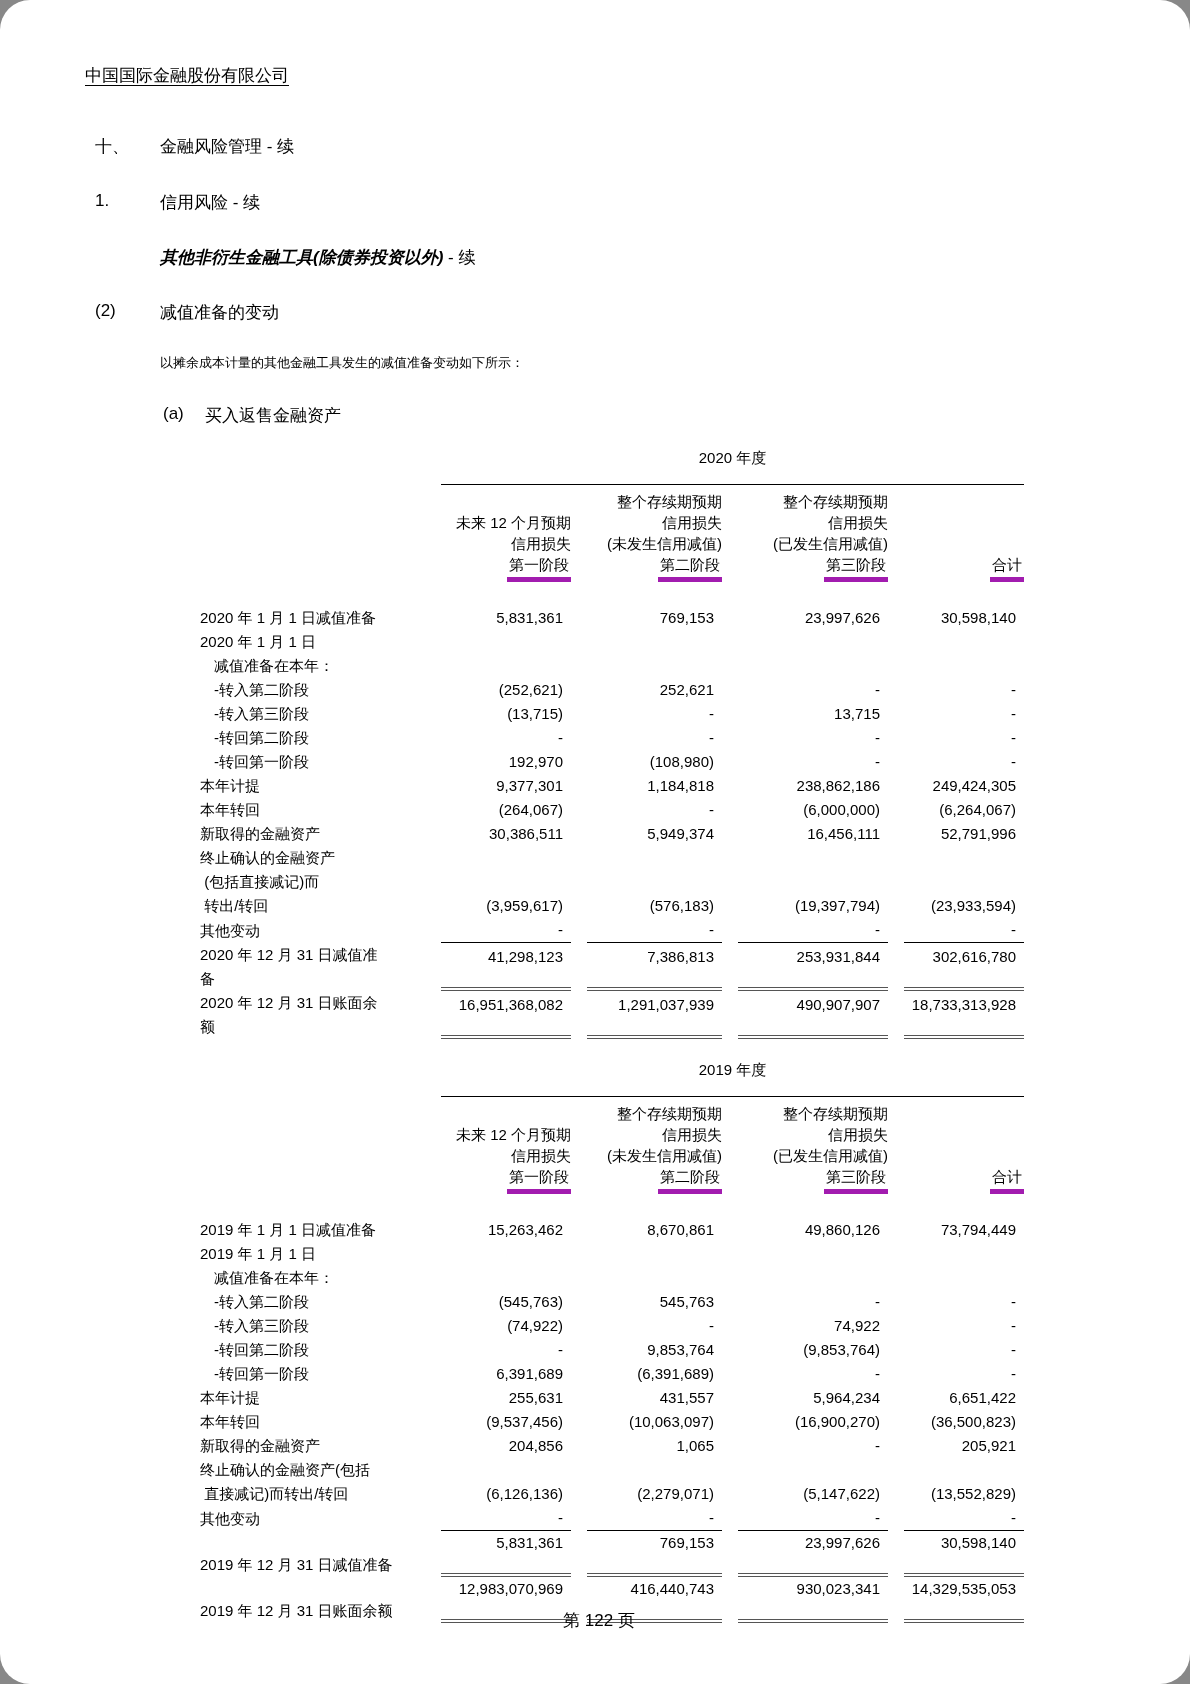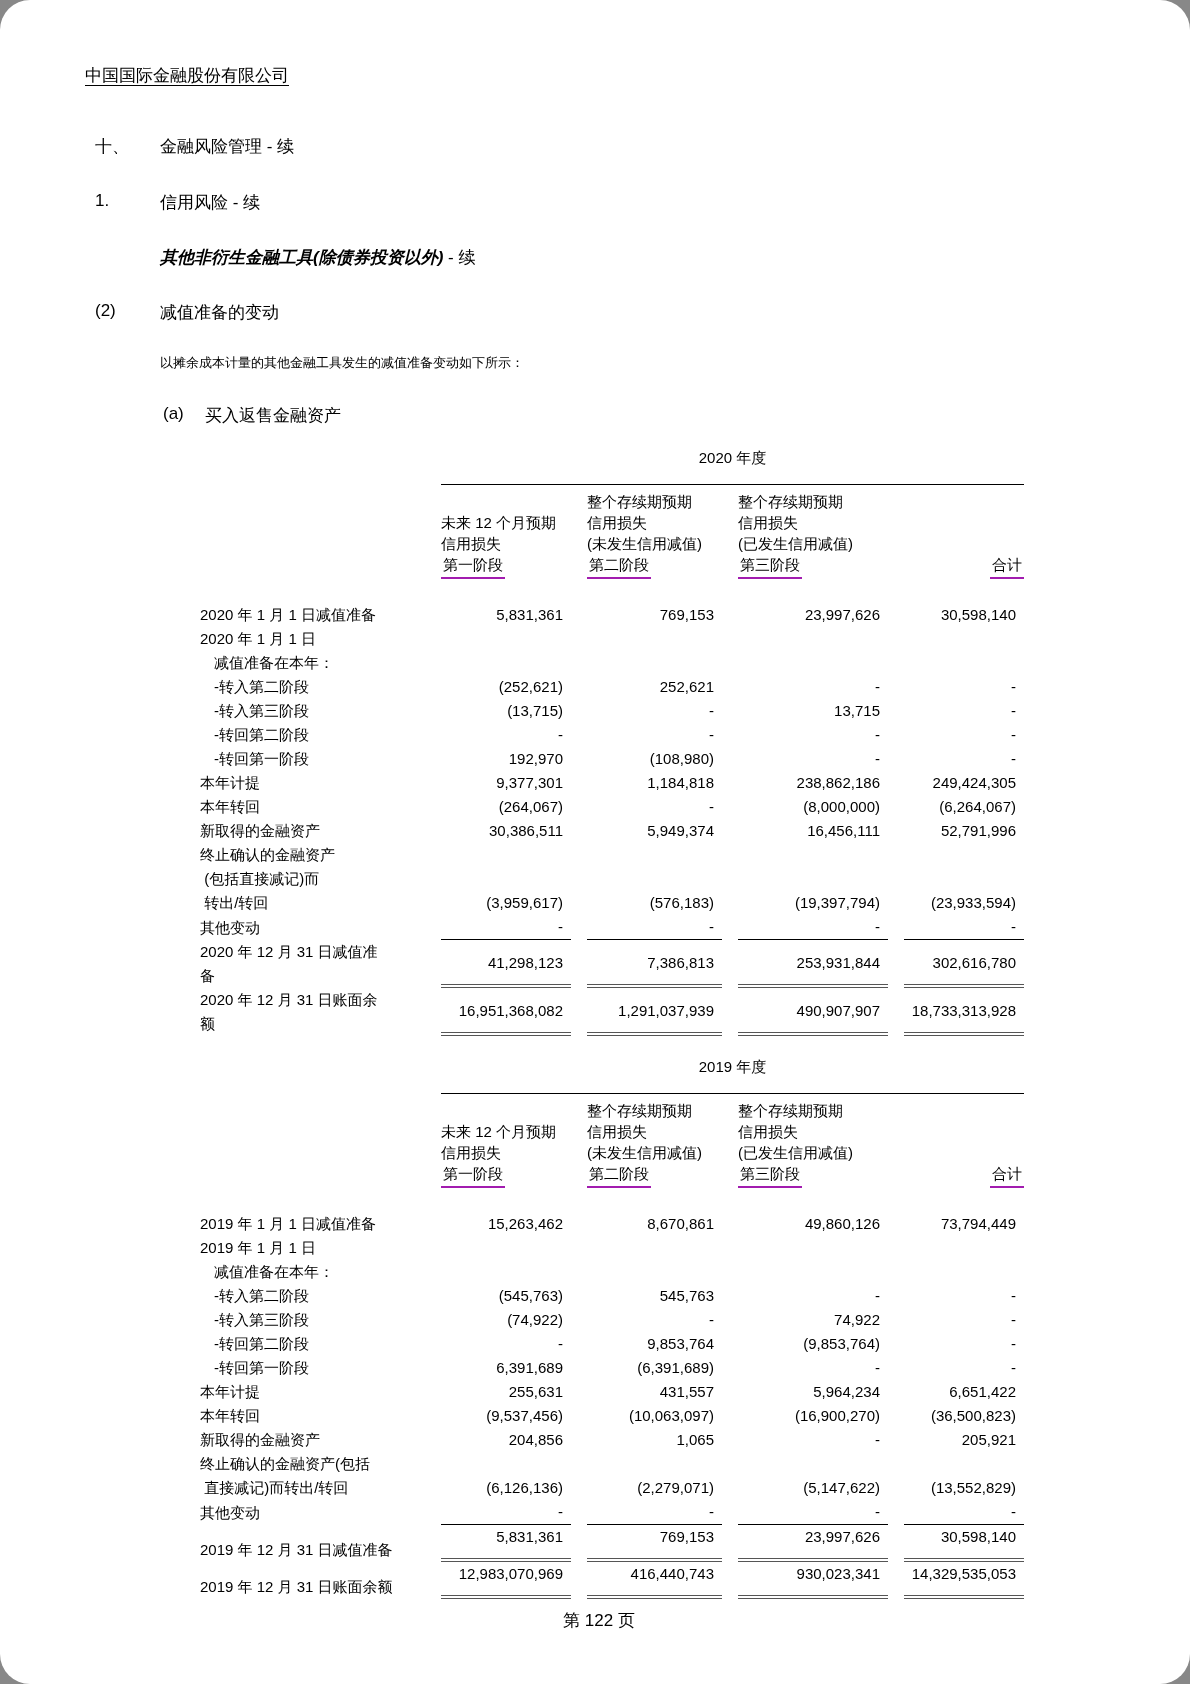--- a/index.html
+++ b/index.html
@@ -43,44 +43,44 @@
   .year-row{margin-top:22px;}
   .year-cell{
     grid-column:2 / 6;
     text-align:center;
     padding-bottom:16px;
     border-bottom:1px solid #000;
     font-size:15px;
   }
   .colhead-row{margin-top:6px;}
   .colhead{
-    text-align:left;
+    text-align:right;
     line-height:21px;
     white-space:pre-line;
   }
   .colhead .stage{
     display:inline-block;
-    border-bottom:2px solid #a21caf;
+    border-bottom:5px solid #a21caf;
     padding:0 2px 2px 2px;
   }
   .colhead.right{text-align:right;}
   .rows{margin-top:24px;}
   .fin-row{line-height:24px;}
   .fin-row .lbl{
     white-space:pre-wrap;
     align-self:end;
   }
   .fin-row .lbl.ind{padding-left:14px;}
   .fin-row .val{
     text-align:right;
     padding-right:8px;
     align-self:end;
   }
   .fin-row.rule-single .val{border-bottom:1px solid #000;}
-  .fin-row.rule-double .val{border-bottom:4px double #555;padding-bottom:9px;}
+  .fin-row.rule-double .val{border-bottom:4px double #555;padding-bottom:18px;}
   .footer{
     position:absolute;
     left:8px;right:0;
     bottom:52px;
     text-align:center;
     font-size:17px;
   }
 </style>
 </head>
 <body>
@@ -183,21 +183,21 @@
           <div class="lbl">本年计提</div>
           <div class="val">9,377,301</div>
           <div class="val">1,184,818</div>
           <div class="val">238,862,186</div>
           <div class="val">249,424,305</div>
         </div>
         <div class="grid-row fin-row">
           <div class="lbl">本年转回</div>
           <div class="val">(264,067)</div>
           <div class="val">-</div>
-          <div class="val">(8,000,000)</div>
+          <div class="val">(6,000,000)</div>
           <div class="val">(6,264,067)</div>
         </div>
         <div class="grid-row fin-row">
           <div class="lbl">新取得的金融资产</div>
           <div class="val">30,386,511</div>
           <div class="val">5,949,374</div>
           <div class="val">16,456,111</div>
           <div class="val">52,791,996</div>
         </div>
         <div class="grid-row fin-row">

